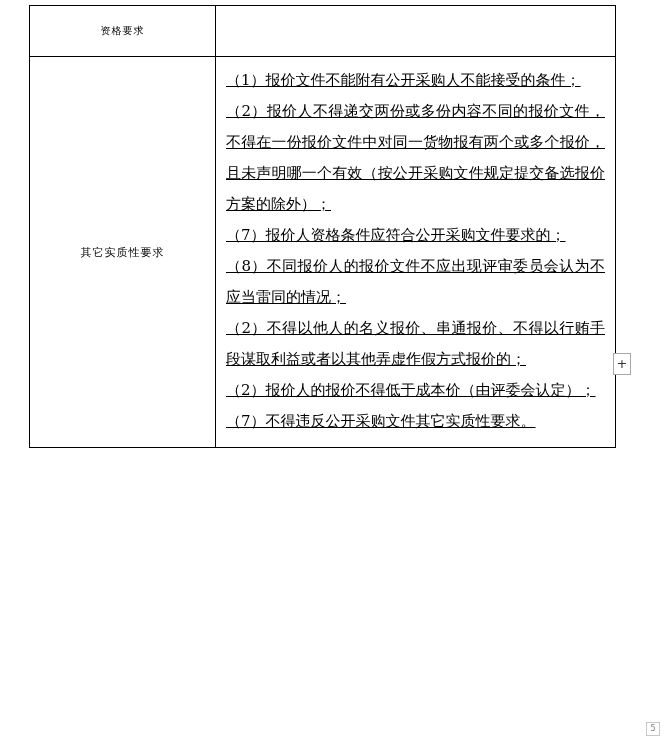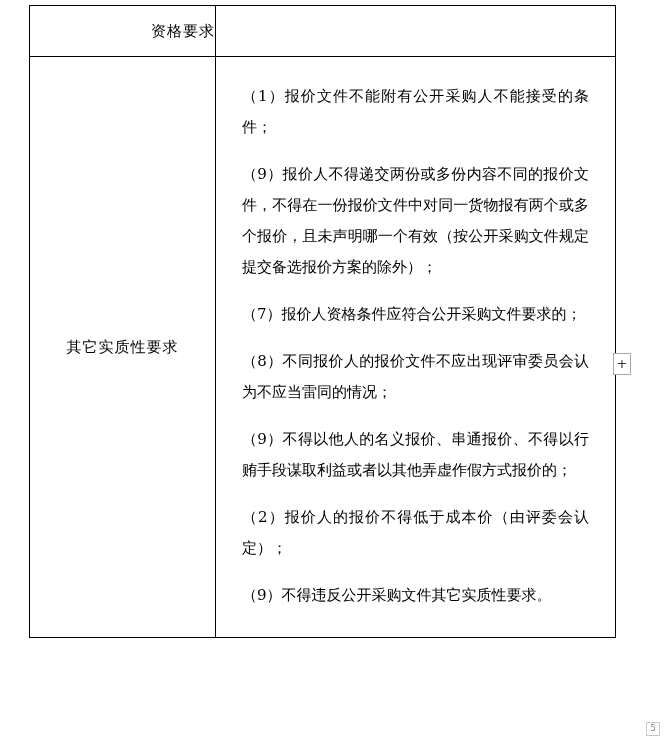--- a/index.html
+++ b/index.html
@@ -42,44 +42,45 @@
 
   .col-label {
     width: 185px;
   }
   .col-content {
     width: 399px;
   }
 
   .row-qualification .cell-label {
     height: 50px;
-    text-align: right;
-    font-size: 15px;
+    text-align: center;
+    font-size: 10px;
     letter-spacing: 1px;
   }
   .row-qualification .cell-content {
     height: 50px;
   }
 
   .cell-label-vcenter {
     text-align: center;
-    font-size: 15px;
+    font-size: 11px;
     letter-spacing: 1px;
     vertical-align: middle;
   }
 
   .content-body {
     padding: 8px 10px 10px 10px;
     font-size: 15px;
     line-height: 31px;
     text-align: justify;
   }
   .content-body p {
-    margin: 16px;
+    margin: 0;
     text-indent: 0;
+    text-decoration: underline;
   }
 
   
   .plus-handle {
     position: absolute;
     left: 613px;
     top: 353px;
     width: 18px;
     height: 22px;
     border: 1px solid #a9a9a9;
@@ -118,26 +119,26 @@
     <tbody>
       <tr class="row-qualification">
         <td class="col-label cell-label cell-label-vcenter">资格要求</td>
         <td class="col-content cell-content"></td>
       </tr>
       <tr class="row-substantive">
         <td class="col-label cell-label-vcenter">其它实质性要求</td>
         <td class="col-content">
           <div class="content-body">
             <p>（1）报价文件不能附有公开采购人不能接受的条件；</p>
-            <p>（9）报价人不得递交两份或多份内容不同的报价文件，不得在一份报价文件中对同一货物报有两个或多个报价，且未声明哪一个有效（按公开采购文件规定提交备选报价方案的除外）；</p>
+            <p>（2）报价人不得递交两份或多份内容不同的报价文件，不得在一份报价文件中对同一货物报有两个或多个报价，且未声明哪一个有效（按公开采购文件规定提交备选报价方案的除外）；</p>
             <p>（7）报价人资格条件应符合公开采购文件要求的；</p>
             <p>（8）不同报价人的报价文件不应出现评审委员会认为不应当雷同的情况；</p>
-            <p>（9）不得以他人的名义报价、串通报价、不得以行贿手段谋取利益或者以其他弄虚作假方式报价的；</p>
+            <p>（2）不得以他人的名义报价、串通报价、不得以行贿手段谋取利益或者以其他弄虚作假方式报价的；</p>
             <p>（2）报价人的报价不得低于成本价（由评委会认定）；</p>
-            <p>（9）不得违反公开采购文件其它实质性要求。</p>
+            <p>（7）不得违反公开采购文件其它实质性要求。</p>
           </div>
         </td>
       </tr>
     </tbody>
   </table>
 
   <div class="plus-handle">+</div>
 
   <div class="page-marker">5</div>
 

